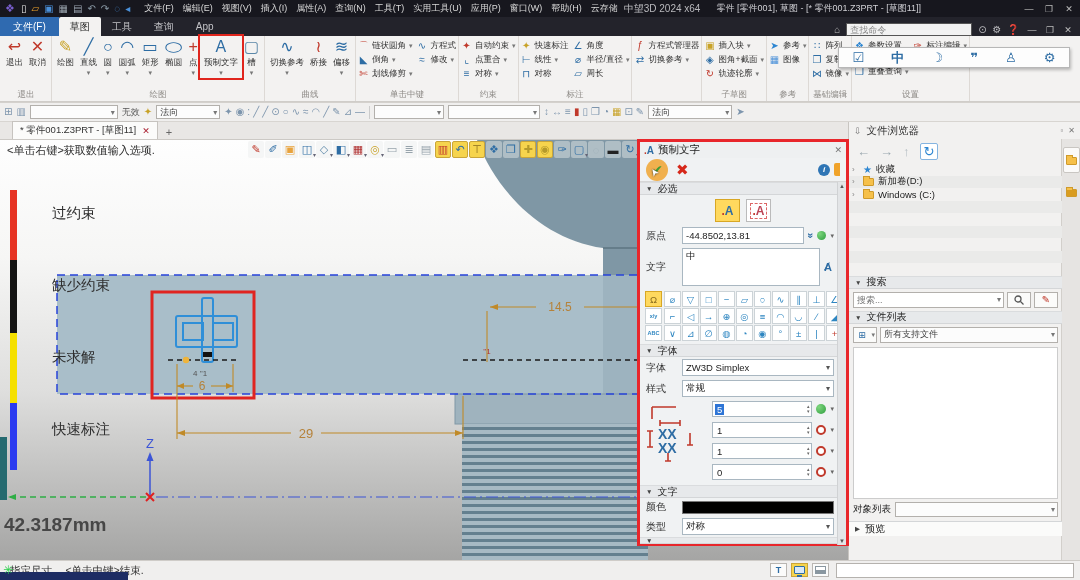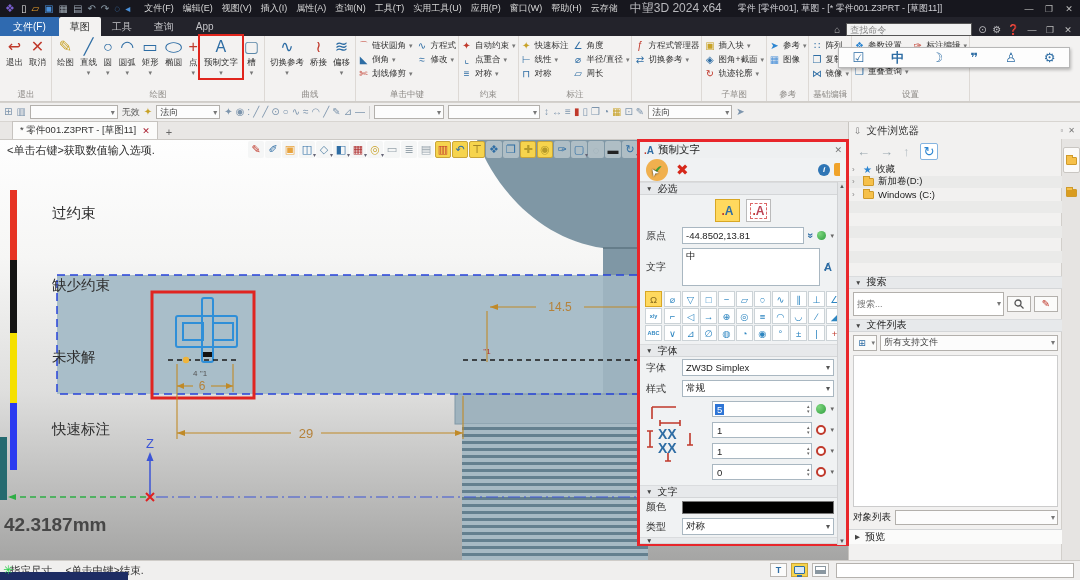--- a/index.html
+++ b/index.html
@@ -5,21 +5,21 @@
 *{margin:0;padding:0;box-sizing:border-box;font-family:"Liberation Sans","DejaVu Sans",sans-serif}
 html,body{background:#888}
 #app{position:relative;width:1080px;height:580px;background:#d4d1cd;overflow:hidden;font-size:10px;color:#222}
 
 #titlebar{position:absolute;left:0;top:0;width:1080px;height:17px;background:#17171e;display:flex;align-items:center;gap:6px;padding:0 5px;color:#d5d5d5}
 .tb-logo{color:#7a5fd0;font-size:11px;line-height:11px}
 .qicons{display:flex;gap:5px}
 .qi{font-size:10px;line-height:10px;cursor:default}
 #menus{display:flex;gap:9px;margin-left:8px}
 .menu-item{font-size:9px;color:#d8d8d8;white-space:nowrap}
-.tb-app{margin-left:6px;font-size:12px;color:#b9b9bd;white-space:nowrap}
+.tb-app{margin-left:0;font-size:10px;color:#b9b9bd;white-space:nowrap}
 .tb-doc{margin-left:10px;font-size:9px;color:#cfcfd4;white-space:nowrap;overflow:hidden;text-overflow:ellipsis;max-width:270px}
 .wcset{margin-left:auto;display:flex;gap:8px}
 .wc{color:#bbb;font-size:9px;width:12px;text-align:center}
 .wc-min::before{content:"—"}
 .wc-rest::before{content:"❐"}
 .wc-close::before{content:"✕"}
 
 #tabbar{position:absolute;left:0;top:17px;width:1080px;height:19px;background:#23232b;display:flex;align-items:flex-end}
 #file-btn{background:#2f6ab0;color:#fff;font-size:10px;padding:3px 13px 3px;height:19px;display:flex;align-items:center}
 .rtab{color:#c2c2c6;font-size:10px;padding:3px 11px;height:19px;display:flex;align-items:center}
@@ -152,21 +152,21 @@
 .trow{height:12.5px;display:flex;align-items:center;gap:4px;padding:0 3px}
 .trow:nth-child(even){background:#eaeae9}
 .exp{color:#888;width:7px;font-size:8px}
 .exp::before{content:"›"}
 .star{color:#2e86d1;font-size:10px}
 .fold{width:11px;height:8px;background:#f6c04a;border:1px solid #cf9a2b;border-radius:1px;position:relative;flex:none;margin-top:1px}
 .fold::before{content:"";position:absolute;top:-3px;left:-1px;width:5px;height:2px;background:#f6c04a;border:1px solid #cf9a2b;border-bottom:none}
 .fp-sec{height:13px;background:#e7e9eb;border-top:1px solid #dadcde;border-bottom:1px solid #d4d6d8;display:flex;align-items:center;padding:0 6px;font-size:10px;color:#222}
 .fp-sec::before{content:"▼";font-size:6.5px;color:#444;margin-right:5px}
 .searchrow{display:flex;gap:3px;padding:3px 4px;align-items:center}
-.scombo{position:relative;flex:1;height:24px;background:#fff;border:1px solid #b3b0ac;display:flex;align-items:center;padding:0 11px 0 3px}
+.scombo{position:relative;flex:1;height:16px;background:#fff;border:1px solid #b3b0ac;display:flex;align-items:center;padding:0 11px 0 3px}
 .scombo input{border:none;outline:none;width:100%;font-size:9px;color:#555;background:transparent}
 .scombo::after{content:"▾";position:absolute;right:2px;font-size:8px;color:#777}
 .sbtn{width:24px;height:16px;background:#fbfbfa;border:1px solid #b3b0ac;display:flex;align-items:center;justify-content:center}
 .filterrow{display:flex;gap:3px;padding:3px 4px;align-items:center}
 .iconbtn{width:24px;height:16px;background:#fbfbfa;border:1px solid #b3b0ac;display:flex;align-items:center;justify-content:center;font-size:9px;color:#2e6da4;position:relative;padding-right:6px}
 .iconbtn::after{content:"▾";position:absolute;right:1px;font-size:7px;color:#777}
 .filelist{margin:1px 4px;height:152px;background:#fff;border:1px solid #ccc}
 .objrow{display:flex;align-items:center;gap:4px;padding:2px 4px;font-size:9.5px}
 .objrow .combo{flex:1}
 .prevrow{height:15px;display:flex;align-items:center;background:#fbfbfa;border-top:1px solid #d4d6d8;padding:0 6px;font-size:10px;color:#222;margin-top:2px}

